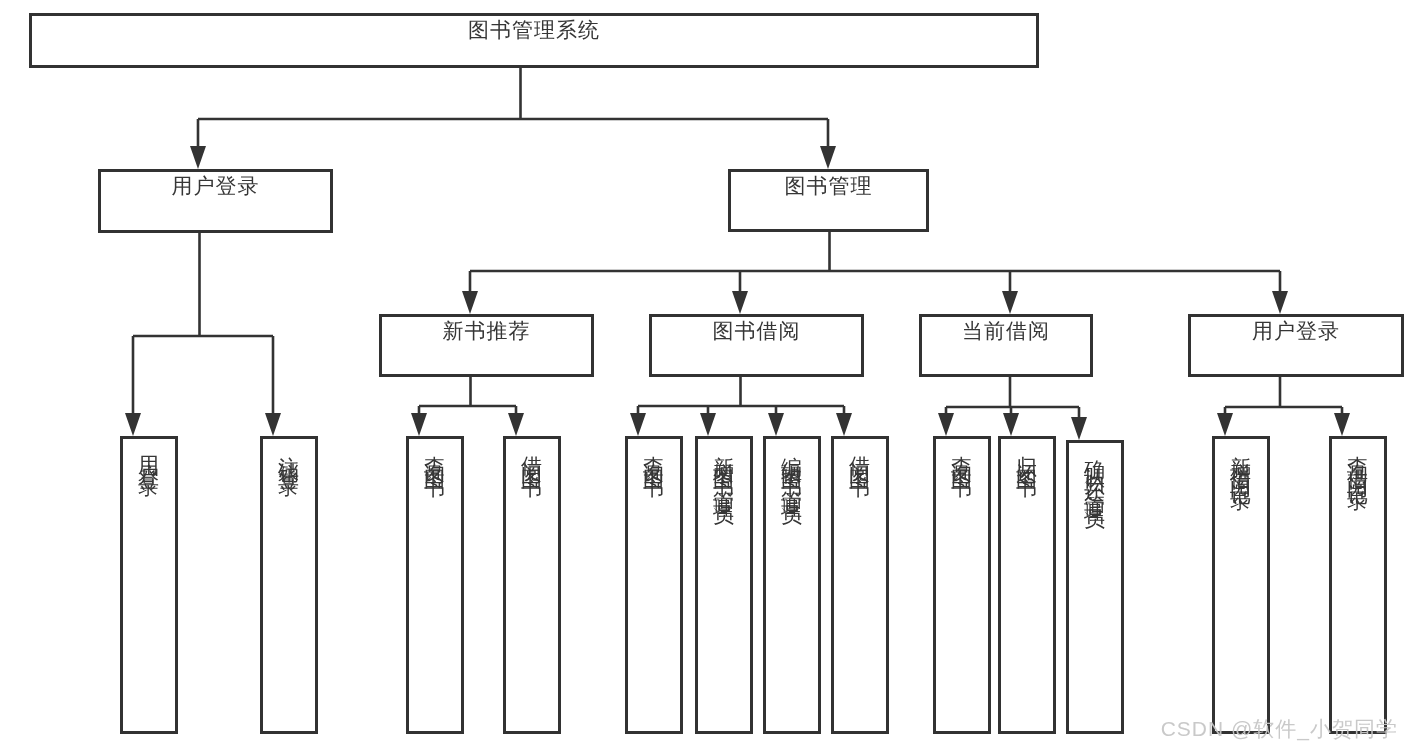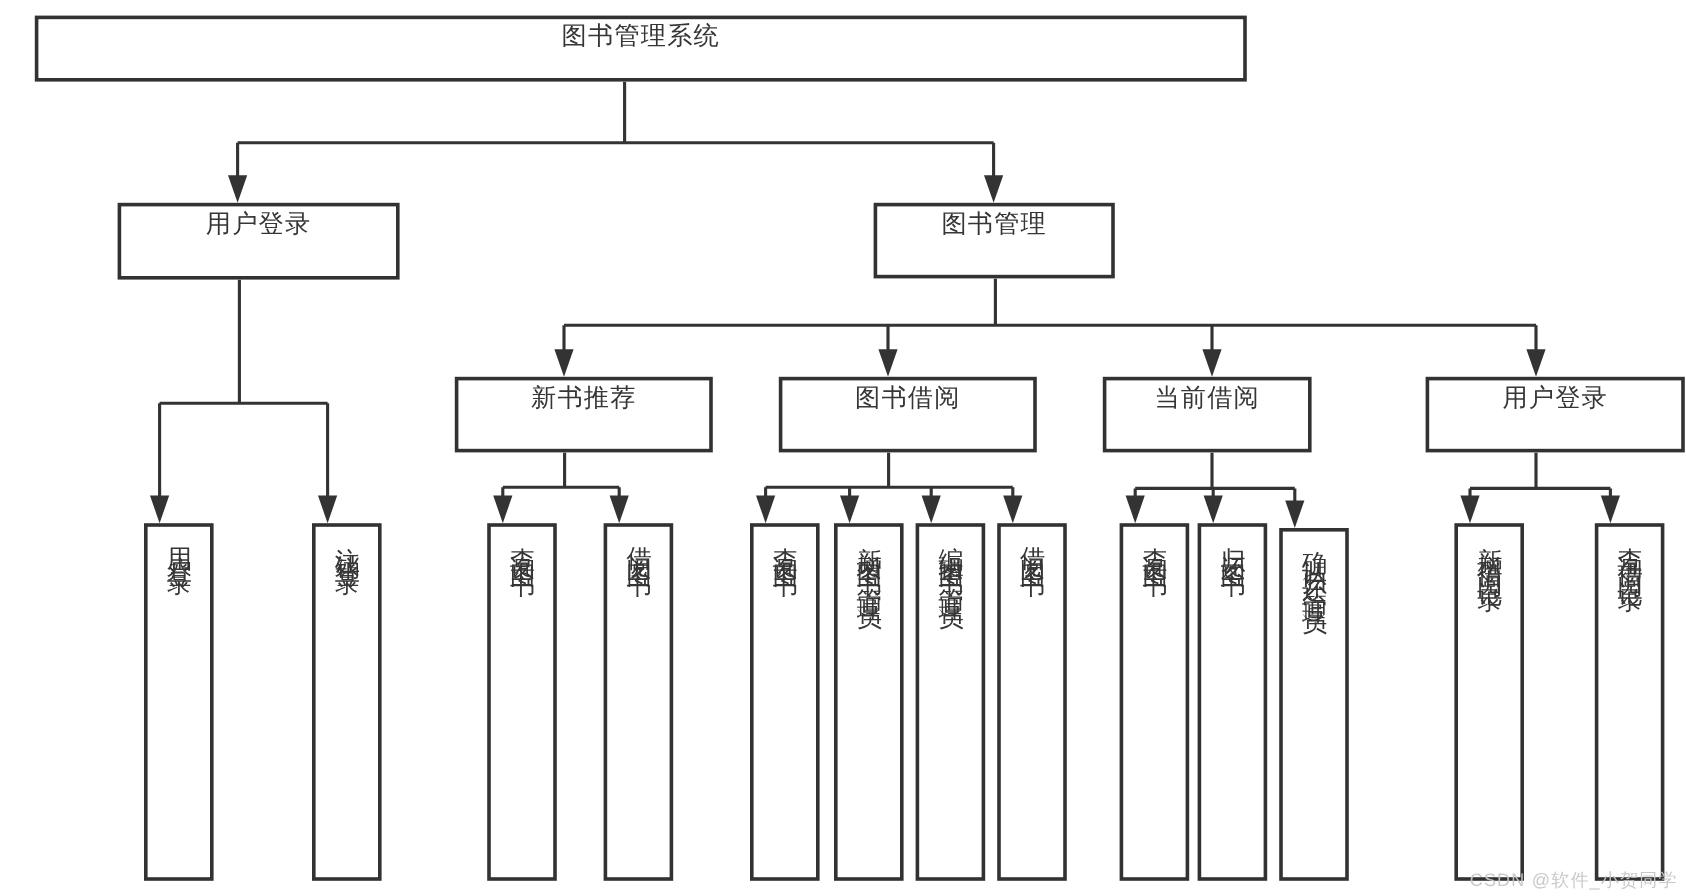--- a/index.html
+++ b/index.html
@@ -51,21 +51,21 @@
     writing-mode: vertical-rl;
     text-orientation: mixed;
     font-size: 21px;
     letter-spacing: 7px;
     line-height: 1;
   }
   .watermark {
     position: absolute;
     right: 7px;
     bottom: 4px;
-    font-size: 15px;
+    font-size: 21px;
     color: rgba(198, 198, 198, 0.95);
     letter-spacing: 1px;
     white-space: nowrap;
     z-index: 10;
   }
 </style>
 </head>
 <body>
 
 <div class="canvas">

